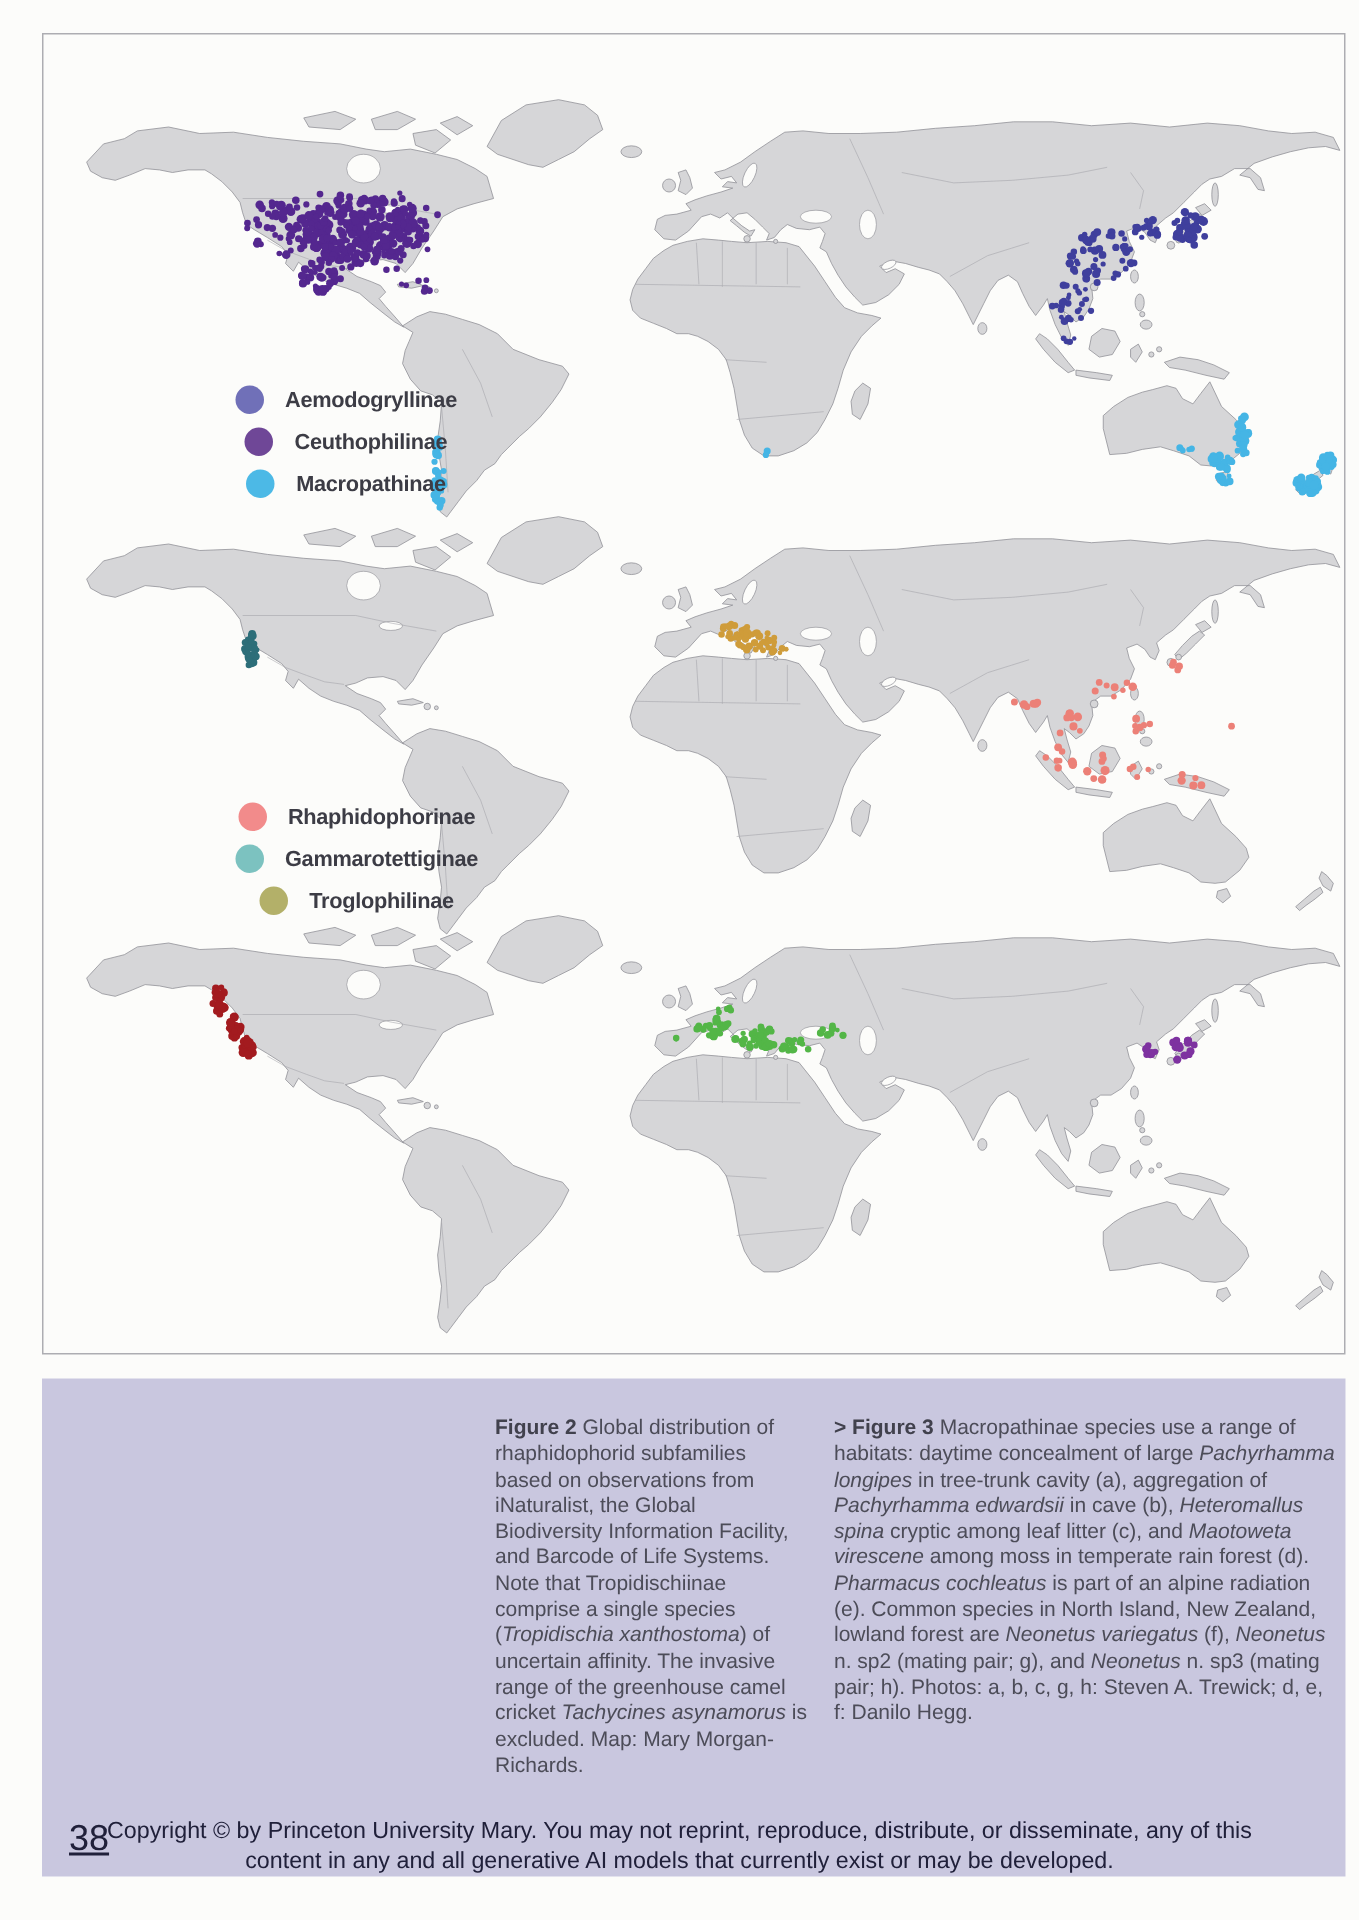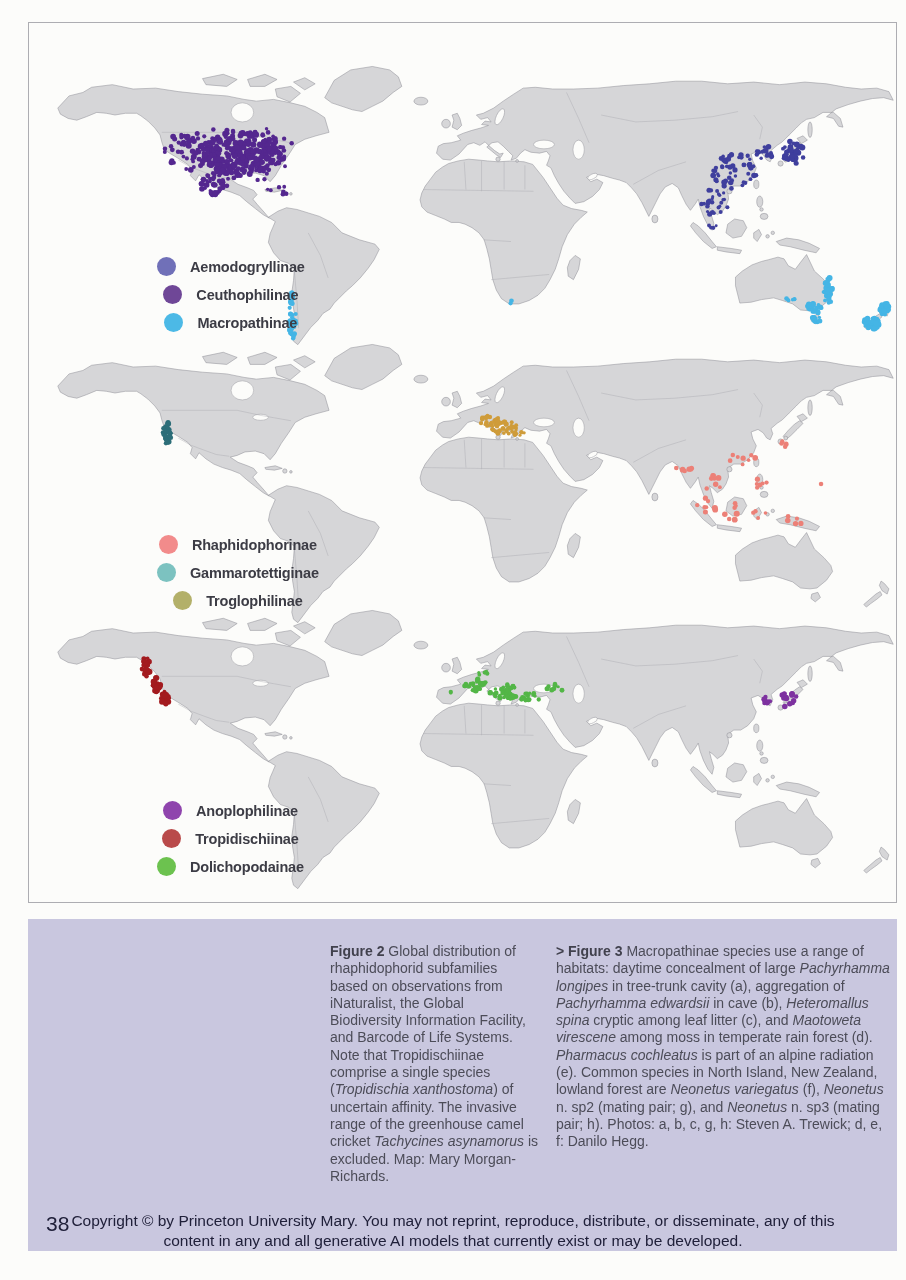--- a/index.html
+++ b/index.html
@@ -18,21 +18,21 @@
   .legend-item{display:flex;align-items:center;margin-bottom:9px;justify-content:center;}
   .legend-dot{width:19px;height:19px;border-radius:50%;margin-right:14px;flex:0 0 auto;}
   .legend-label{font-weight:bold;font-size:14.5px;color:var(--legend-ink);letter-spacing:-0.2px;}
   .caption-panel{position:absolute;left:28px;top:919px;width:869px;height:332px;background:var(--panel);}
   .caption-col{position:absolute;top:24px;font-size:14px;line-height:17.3px;color:var(--caption-ink);}
   .caption-col span[data-b]{font-weight:bold;color:#41414d;}
   .fig2{left:302px;width:208px;}
   .fig3{left:528px;width:336px;}
   .copyright{position:absolute;left:0;top:1211px;width:906px;text-align:center;
              font-size:15.5px;line-height:19.5px;color:var(--ink);z-index:5;}
-  .page-number{position:absolute;left:46px;top:1212px;font-size:21px;color:var(--ink);z-index:5;}
+  .page-number{position:absolute;left:46px;top:1212px;font-size:24px;color:var(--ink);z-index:5;text-decoration:underline;}
 </style>
 </head>
 <body>
 
 <svg width="0" height="0" style="position:absolute" aria-hidden="true">
   <defs>
     <g id="world" stroke="#8f8f96" stroke-width="0.6" fill="#d6d6d8" stroke-linejoin="round">
 
       <path d="M33,52 L46,38 L62,34 L72,28 L96,25 L120,30 L146,29 L172,33 L200,36 L228,38 L248,42 L262,44 L282,42 L302,46 L318,50 L332,57 L341,63 L346,80 L331,84 L318,88 L307,94 L300,105 L291,118 L284,130 L278,137 L271,130 L261,127 L249,128 L240,132 L232,134 L241,140 L252,144 L259,147 L263,152 L258,157 L263,163 L271,172 L277,179 L270,175 L261,168 L251,160 L243,153 L233,149 L223,146 L213,142 L204,136 L196,129 L192,136 L186,130 L188,123 L183,117 L172,110 L162,104 L156,100 L153,91 L151,83 L145,75 L137,67 L129,61 L124,58 L111,58 L99,60 L89,58 L78,57 L66,62 L55,66 L45,64 L36,59 Z"></path>
 
@@ -1267,34 +1267,20 @@
             <circle cx="873.8" cy="105.6" r="3.2" fill="#7e32a0"></circle>
             <circle cx="877.6" cy="111.6" r="3.1" fill="#7e32a0"></circle>
             <circle cx="880.1" cy="100.1" r="3.0" fill="#7e32a0"></circle>
             <circle cx="871.3" cy="100.0" r="2.9" fill="#7e32a0"></circle>
             <circle cx="871.7" cy="100.1" r="2.3" fill="#7e32a0"></circle>
             <circle cx="880.4" cy="100.1" r="2.9" fill="#7e32a0"></circle>
             <circle cx="880.2" cy="101.7" r="3.1" fill="#7e32a0"></circle>
             <circle cx="882.1" cy="108.2" r="3.1" fill="#7e32a0"></circle>
           </g>
       </svg>
-      <div class="legend">
-        <div class="legend-item">
-          <span class="legend-dot" style="background-color: rgb(143, 68, 173);"></span>
-          <span class="legend-label">Anoplophilinae</span>
-        </div>
-        <div class="legend-item">
-          <span class="legend-dot" style="background-color: rgb(185, 74, 74);"></span>
-          <span class="legend-label">Tropidischiinae</span>
-        </div>
-        <div class="legend-item">
-          <span class="legend-dot" style="background-color: rgb(108, 194, 79);"></span>
-          <span class="legend-label">Dolichopodainae</span>
-        </div>
-      </div>
     </div>
 
   </div>
 
   <div class="caption-panel">
     <div class="caption-col fig2"><span data-b="1">Figure 2  </span><span>Global distribution of rhaphidophorid subfamilies based on observations from iNaturalist, the Global Biodiversity Information Facility, and Barcode of Life Systems. Note that Tropidischiinae comprise a single species (</span><span style="font-style: italic;">Tropidischia xanthostoma</span><span>) of uncertain affinity. The invasive range of the greenhouse camel cricket </span><span style="font-style: italic;">Tachycines asynamorus</span><span> is excluded. Map: Mary Morgan-Richards.</span></div>
     <div class="caption-col fig3"><span data-b="1">&gt; Figure 3  </span><span>Macropathinae species use a range of habitats: daytime concealment of large </span><span style="font-style: italic;">Pachyrhamma longipes</span><span> in tree-trunk cavity (a), aggregation of </span><span style="font-style: italic;">Pachyrhamma edwardsii</span><span> in cave (b), </span><span style="font-style: italic;">Heteromallus spina</span><span> cryptic among leaf litter (c), and </span><span style="font-style: italic;">Maotoweta virescene</span><span> among moss in temperate rain forest (d). </span><span style="font-style: italic;">Pharmacus cochleatus</span><span> is part of an alpine radiation (e). Common species in North Island, New Zealand, lowland forest are </span><span style="font-style: italic;">Neonetus variegatus</span><span> (f), </span><span style="font-style: italic;">Neonetus</span><span> n. sp2 (mating pair; g), and </span><span style="font-style: italic;">Neonetus</span><span> n. sp3 (mating pair; h). Photos: a, b, c, g, h: Steven A. Trewick; d, e, f: Danilo Hegg.</span></div>
   </div>
 
   <div class="page-number">38</div>

